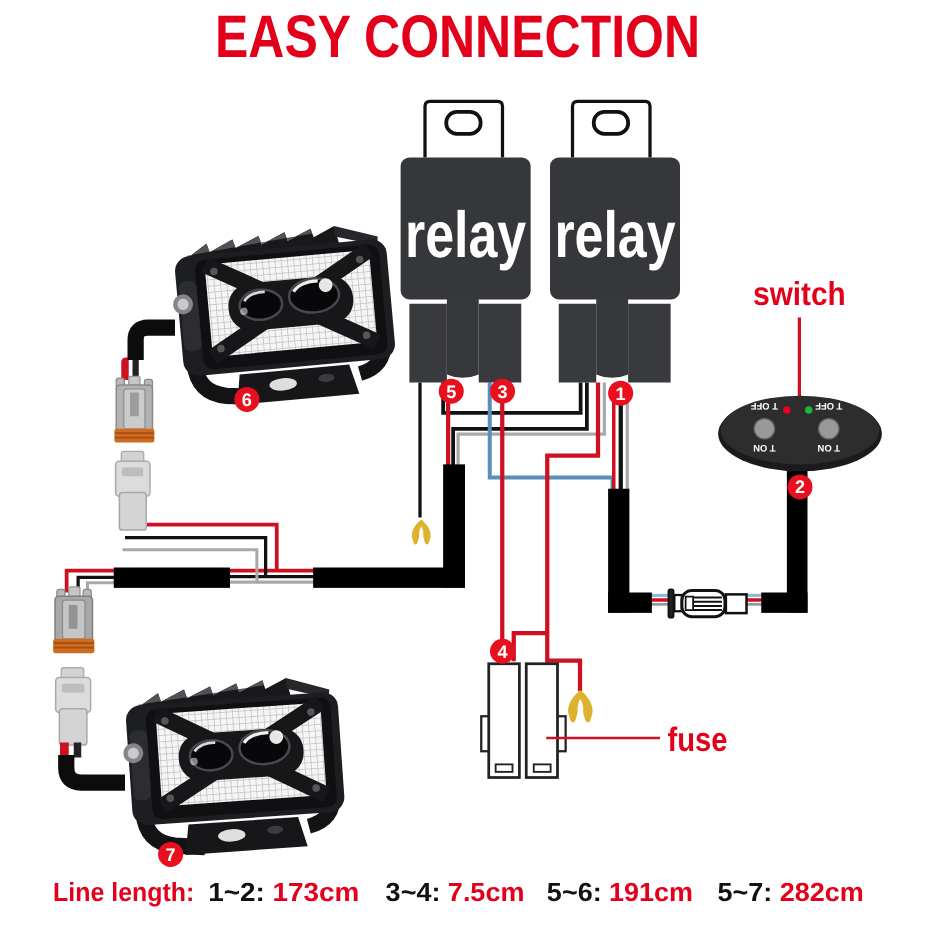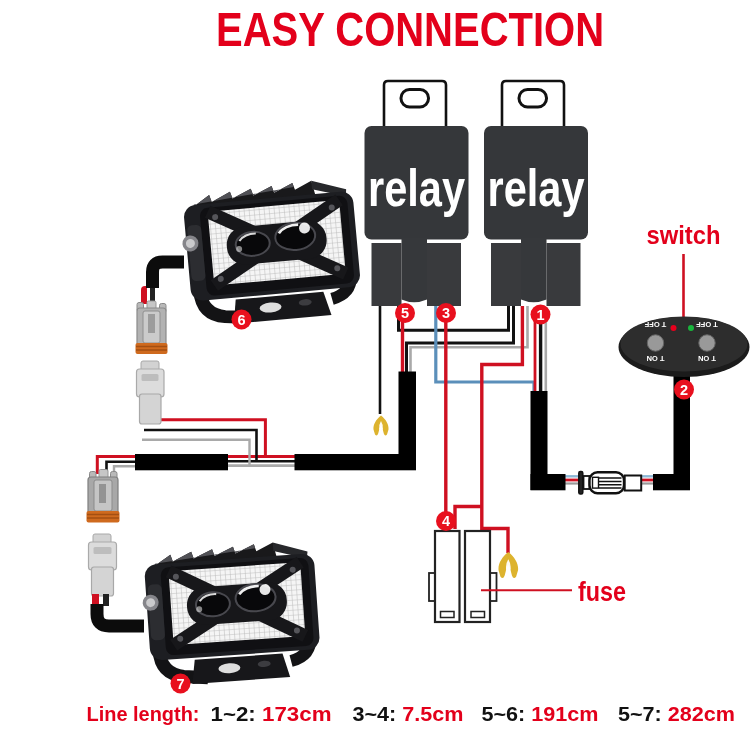--- a/index.html
+++ b/index.html
@@ -1,16 +1,16 @@
 <!DOCTYPE html>
 <html><head>
 <meta charset="utf-8">
 <style>
   html,body{margin:0;padding:0;background:#fff;}
-  .page{width:648px;height:750px;position:relative;font-family:"Liberation Sans",sans-serif;padding-left:44px;}
+  .page{width:648px;height:750px;position:relative;font-family:"Liberation Sans",sans-serif;}
 </style>
 </head>
 <body>
 <div class="page">
 <svg width="750" height="750" viewBox="0 0 750 750">
 <defs>
   <pattern id="mesh" width="5" height="5" patternUnits="userSpaceOnUse">
     <rect width="5" height="5" fill="#f5f5f5"></rect>
     <path d="M0 0H5M0 0V5" stroke="#bdbdbd" stroke-width="1.1"></path>
   </pattern>

